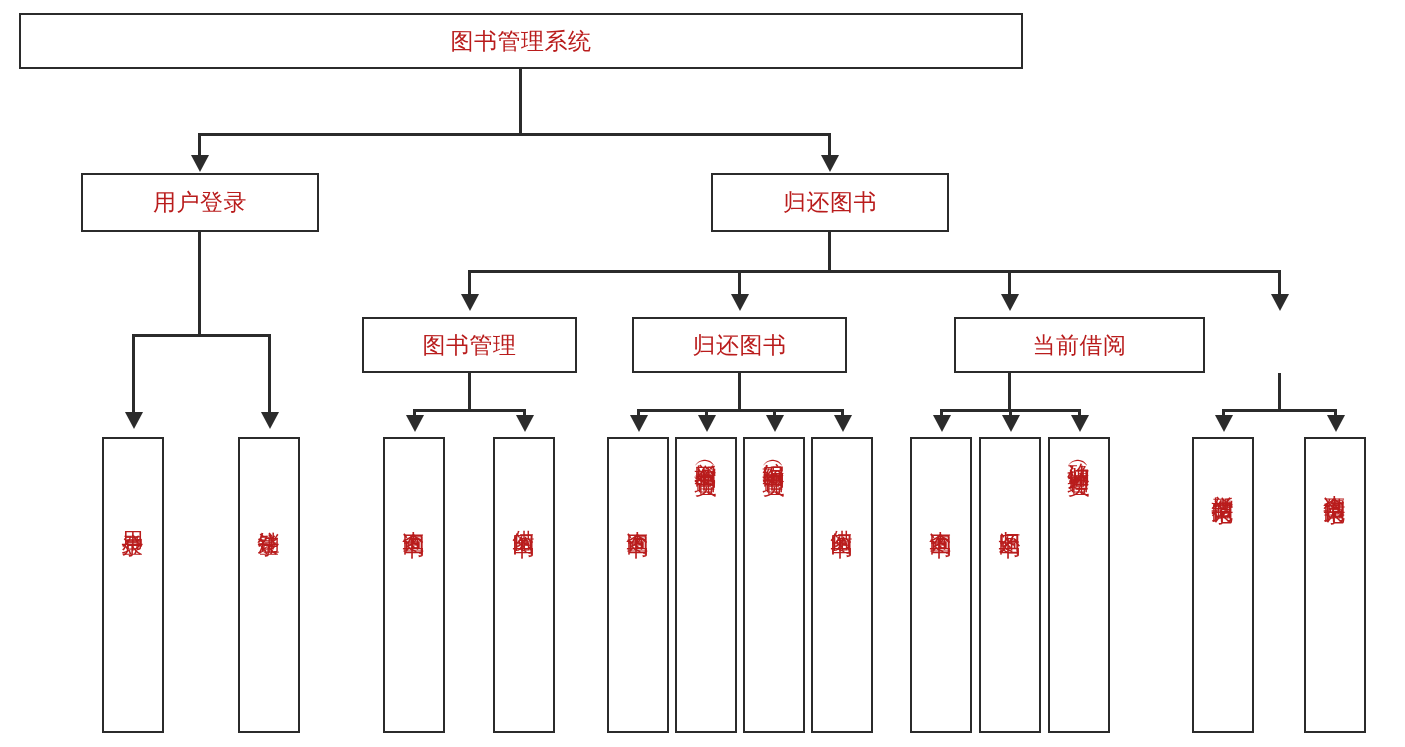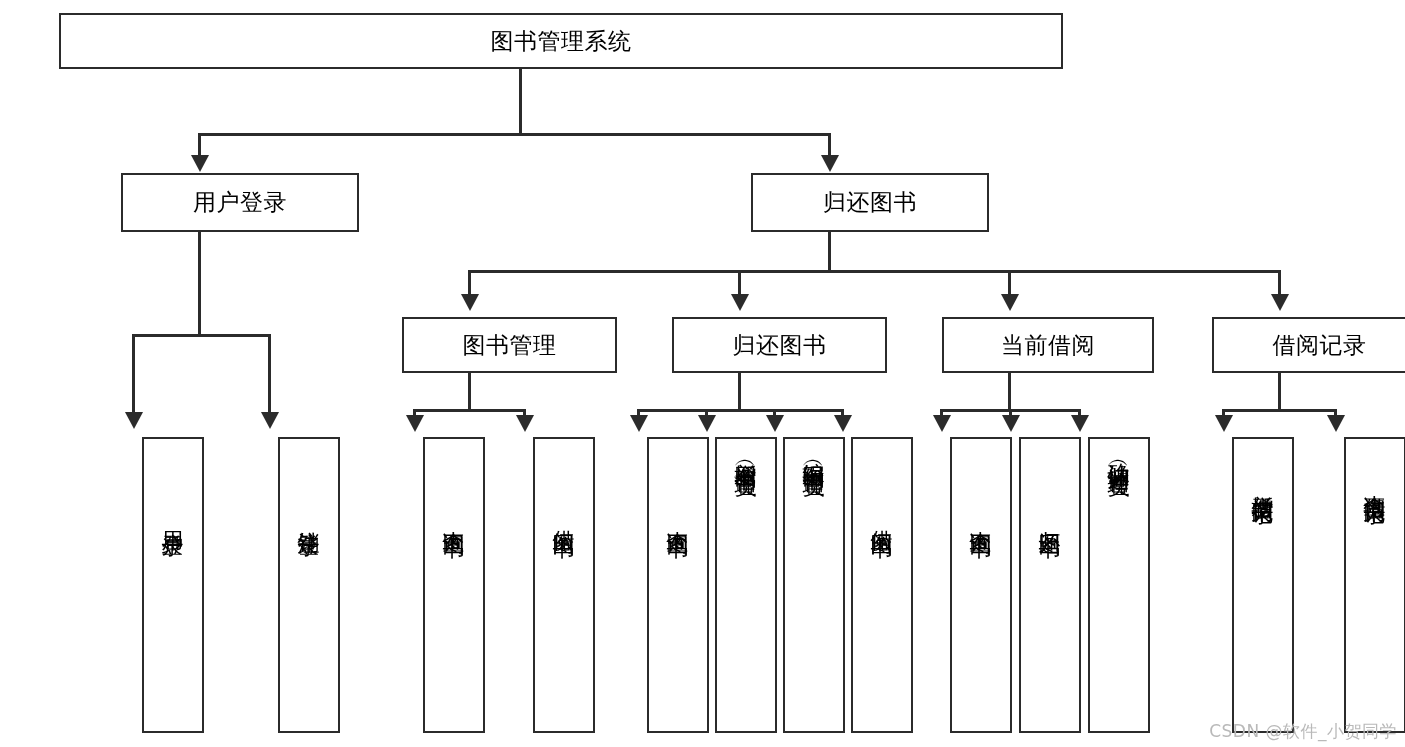--- a/index.html
+++ b/index.html
@@ -20,22 +20,21 @@
   }
   
   .node {
     position: absolute;
     box-sizing: border-box;
     background: #ffffff;
     border: 2.5px solid #2b2b2b;
     display: flex;
     align-items: center;
     justify-content: center;
-    color: #000000;
-    margin-left: 40px;
+    color: #b91c1c;
   }
   .node .label {
     display: block;
     text-align: center;
     line-height: 1.0;
   }
   .node.h .label {
     font-size: 23px;
     letter-spacing: 0.5px;
     white-space: nowrap;
@@ -139,25 +138,22 @@
 
   <div class="vline" style="left:1278px; top:270px; height:27px;"></div>
   <div class="arrow" style="left:1270.5px; top:294px;"></div>
 
   <div class="node h" style="left:362px; top:317px; width:215px; height:56px;">
     <span class="label">图书管理</span>
   </div>
   <div class="node h" style="left:632px; top:317px; width:215px; height:56px;">
     <span class="label">归还图书</span>
   </div>
-  <div class="node h" style="left:902px; top:317px; width:212px; height:56px;">
+  <div class="node h" style="left:954px; top:317px; width:251px; height:56px;">
     <span class="label">当前借阅</span>
-  </div>
-  <div class="node h" style="left:1172px; top:317px; width:215px; height:56px;">
-    <span class="label">借阅记录</span>
   </div>
 
   <div class="vline" style="left:468px; top:373px; height:38px;"></div>
   <div class="hline" style="left:413px; top:409px; width:110px;"></div>
   <div class="vline" style="left:413px; top:409px; height:10px;"></div>
   <div class="arrow" style="left:405.5px; top:415px;"></div>
   <div class="vline" style="left:523px; top:409px; height:10px;"></div>
   <div class="arrow" style="left:515.5px; top:415px;"></div>
 
   <div class="node v" style="left:383px; top:437px; width:62px; height:296px;">
@@ -217,15 +213,14 @@
   <div class="vline" style="left:1334px; top:409px; height:10px;"></div>
   <div class="arrow" style="left:1326.5px; top:415px;"></div>
 
   <div class="node v" style="left:1192px; top:437px; width:62px; height:296px;">
     <span class="label" style="margin-top:38px;">新增借阅记录</span>
   </div>
   <div class="node v" style="left:1304px; top:437px; width:62px; height:296px;">
     <span class="label" style="margin-top:38px;">查询借阅记录</span>
   </div>
 
-  <div id="watermark">CSDN @软件_小贺同学</div>
 
 </div>
 
 </body></html>

